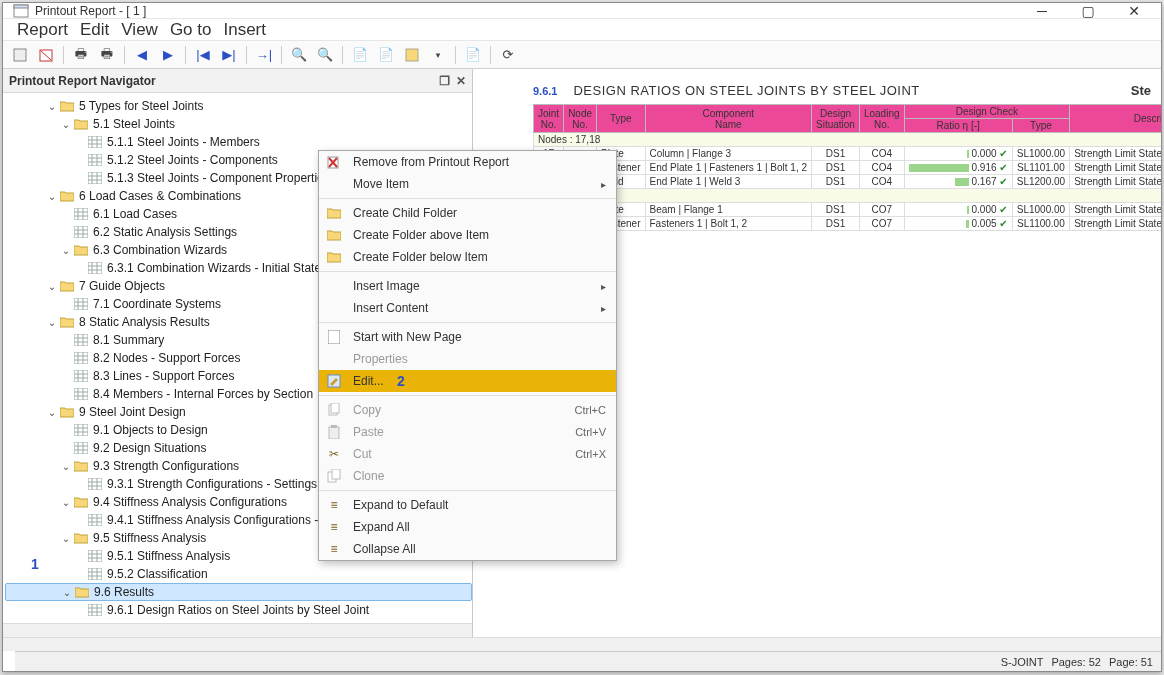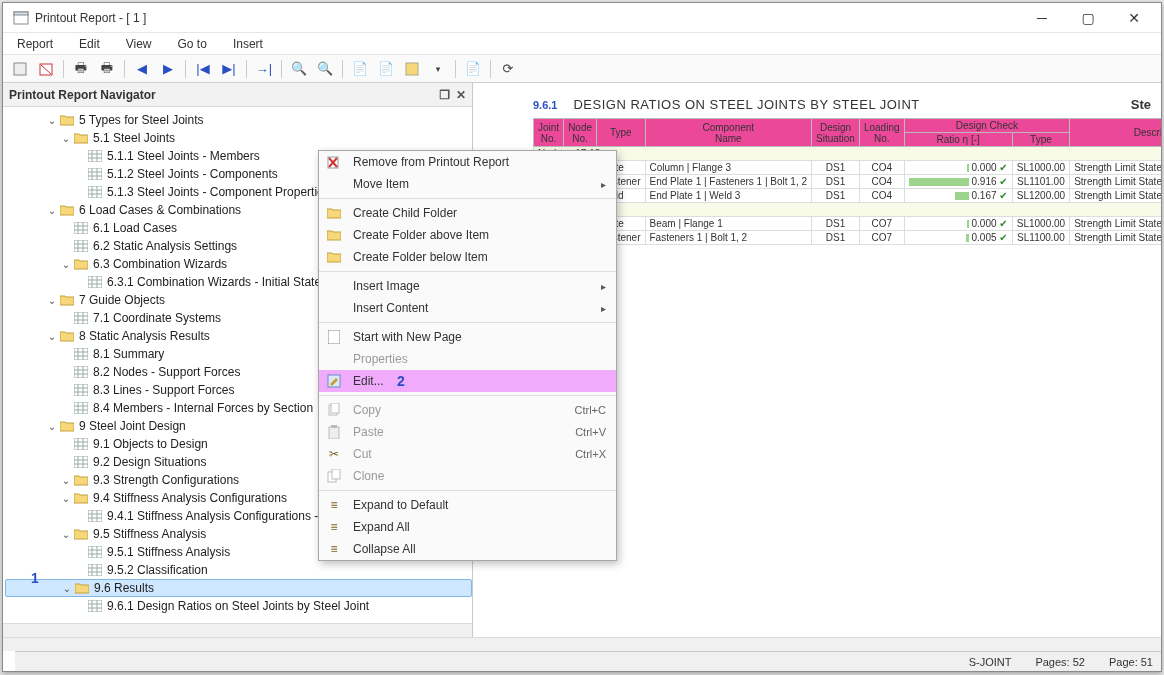--- a/index.html
+++ b/index.html
@@ -1,23 +1,23 @@
 <!DOCTYPE html>
 <html><head>
 <meta charset="utf-8">
 <style>
   * { box-sizing: border-box; margin: 0; padding: 0; font-family: "Segoe UI", Tahoma, sans-serif; }
   body { background: #e8e8e8; width: 1164px; height: 675px; overflow: hidden; }
   .app-window { width: 1160px; height: 670px; margin: 2px; background: #fff; border: 1px solid #8a8a8a; box-shadow: 0 2px 6px rgba(0,0,0,.3); position: relative; display: flex; flex-direction: column; }
-  .titlebar { height: 30px; display: flex; align-items: center; padding: 0 4px; background: #fff; border-bottom: 1px solid #e6e6e6; }
+  .titlebar { height: 16px; display: flex; align-items: center; padding: 0 4px; background: #fff; border-bottom: 1px solid #e6e6e6; }
   .titlebar-icon { width: 16px; height: 16px; margin: 0 6px; }
   .titlebar-title { flex: 1; font-size: 12px; color: #333; }
   .wincontrols { display: flex; }
   .winbtn { width: 46px; height: 30px; display: flex; align-items: center; justify-content: center; font-size: 14px; color: #333; }
-  .menubar { height: 22px; display: flex; align-items: center; gap: 14px; padding: 0 8px; font-size: 12px; color: #333; border-bottom: 1px solid #e6e6e6; }
+  .menubar { height: 22px; display: flex; align-items: center; padding: 0 8px; font-size: 17px; color: #333; border-bottom: 1px solid #e6e6e6; }
   .menubar span { padding: 2px 6px; }
   .toolbar { height: 28px; display: flex; align-items: center; gap: 4px; padding: 0 6px; border-bottom: 1px solid #d0d0d0; background: #fafafa; }
   .tbtn { width: 22px; height: 22px; display:flex; align-items:center; justify-content:center; font-size:13px; color:#444; border:1px solid transparent; }
   .tsep { width:1px; height:18px; background:#ccc; margin:0 2px; }
   .body { flex: 1; display: flex; overflow: hidden; }
   .navigator { width: 470px; display: flex; flex-direction: column; border-right: 1px solid #c8c8c8; background: #fff; position: relative; }
   .navhdr { height: 24px; background: #f2f2f2; border-bottom:1px solid #d8d8d8; display:flex; align-items:center; padding:0 6px; font-size:12px; font-weight:bold; color:#333; }
   .navhdr .spacer { flex:1; }
   .navhdr .pinclose { display:flex; gap:6px; font-size:12px; color:#555; }
   .tree { flex:1; overflow:auto; font-size:12px; color:#222; padding:4px 0 4px 2px; }
@@ -40,25 +40,25 @@
   table.data td.c { text-align:center; }
   table.data td.r { text-align:right; }
   .grouprow td { background:#f8fbe8; font-size:10px; }
   .bar { display:inline-block; height:8px; background:#9bd48a; margin-right:3px; vertical-align:middle; }
   .chk { color:#2a8a2a; font-size:10px; }
   
   .ctxmenu { position:absolute; left:315px; top:147px; width:299px; background:#fafafa; border:1px solid #a8a8a8; box-shadow:2px 3px 8px rgba(0,0,0,.25); font-size:12px; color:#333; z-index:50; }
   .cmi { height:22px; display:flex; align-items:center; padding:0 10px 0 34px; position:relative; }
   .cmi .ico { position:absolute; left:6px; width:18px; height:18px; display:flex; align-items:center; justify-content:center; color:#7a5c1a; }
   .cmi.disabled { color:#9a9a9a; }
-  .cmi.sel { background:#f0abfc;text-align:center; }
+  .cmi.sel { background:#eab308;text-align:center; }
   .cmi .arrow { margin-left:auto; font-size:10px; color:#555; }
   .cmi .sc { margin-left:auto; color:#666; font-size:11px; }
   .cmsep { height:1px; background:#ddd; margin:3px 0; }
-  .statusbar { height:20px; background:#f0f0f0; border-top:1px solid #c8c8c8; display:flex; align-items:center; font-size:11px; color:#333; padding:0 8px; gap:24px;margin-left:12px; }
+  .statusbar { height:20px; background:#f0f0f0; border-top:1px solid #c8c8c8; display:flex; align-items:center; font-size:11px; color:#333; padding:0 8px; gap:8px;margin-left:12px; }
   .statusbar .flex { flex:1; }
   .scroll-line { height:14px; background:#f0f0f0; border-top:1px solid #dcdcdc; }
 </style>
 </head>
 <body>
 
 <div class="app-window">
 
   <div class="titlebar">
     <span class="titlebar-icon">
@@ -392,20 +392,34 @@
             <span class="indent" style="width:54px"></span>
             <span class="tw">⌄</span>
             <span class="folder-icon">
               <svg viewBox="0 0 14 12">
                 <path d="M0 2h5l1 1h8v8H0z" fill="#f7d77a" stroke="#c2a43a"></path>
               </svg>
             </span>
             <span>9.3 Strength Configurations</span>
           </div>
           <div class="treerow">
+            <span class="indent" style="width:68px"></span>
+            <span class="tw"></span>
+            <span class="item-icon">
+              <svg viewBox="0 0 14 12">
+                <rect x="0" y="0" width="14" height="12" fill="#fff" stroke="#9aa"></rect>
+                <line x1="0" y1="4" x2="14" y2="4" stroke="#9aa"></line>
+                <line x1="0" y1="8" x2="14" y2="8" stroke="#9aa"></line>
+                <line x1="4" y1="0" x2="4" y2="12" stroke="#9aa"></line>
+                <line x1="9" y1="0" x2="9" y2="12" stroke="#9aa"></line>
+              </svg>
+            </span>
+            <span>9.3.1 Strength Configurations - Settings</span>
+          </div>
+          <div class="treerow">
             <span class="indent" style="width:54px"></span>
             <span class="tw">⌄</span>
             <span class="folder-icon">
               <svg viewBox="0 0 14 12">
                 <path d="M0 2h5l1 1h8v8H0z" fill="#f7d77a" stroke="#c2a43a"></path>
               </svg>
             </span>
             <span>9.4 Stiffness Analysis Configurations</span>
           </div>
           <div class="treerow">

